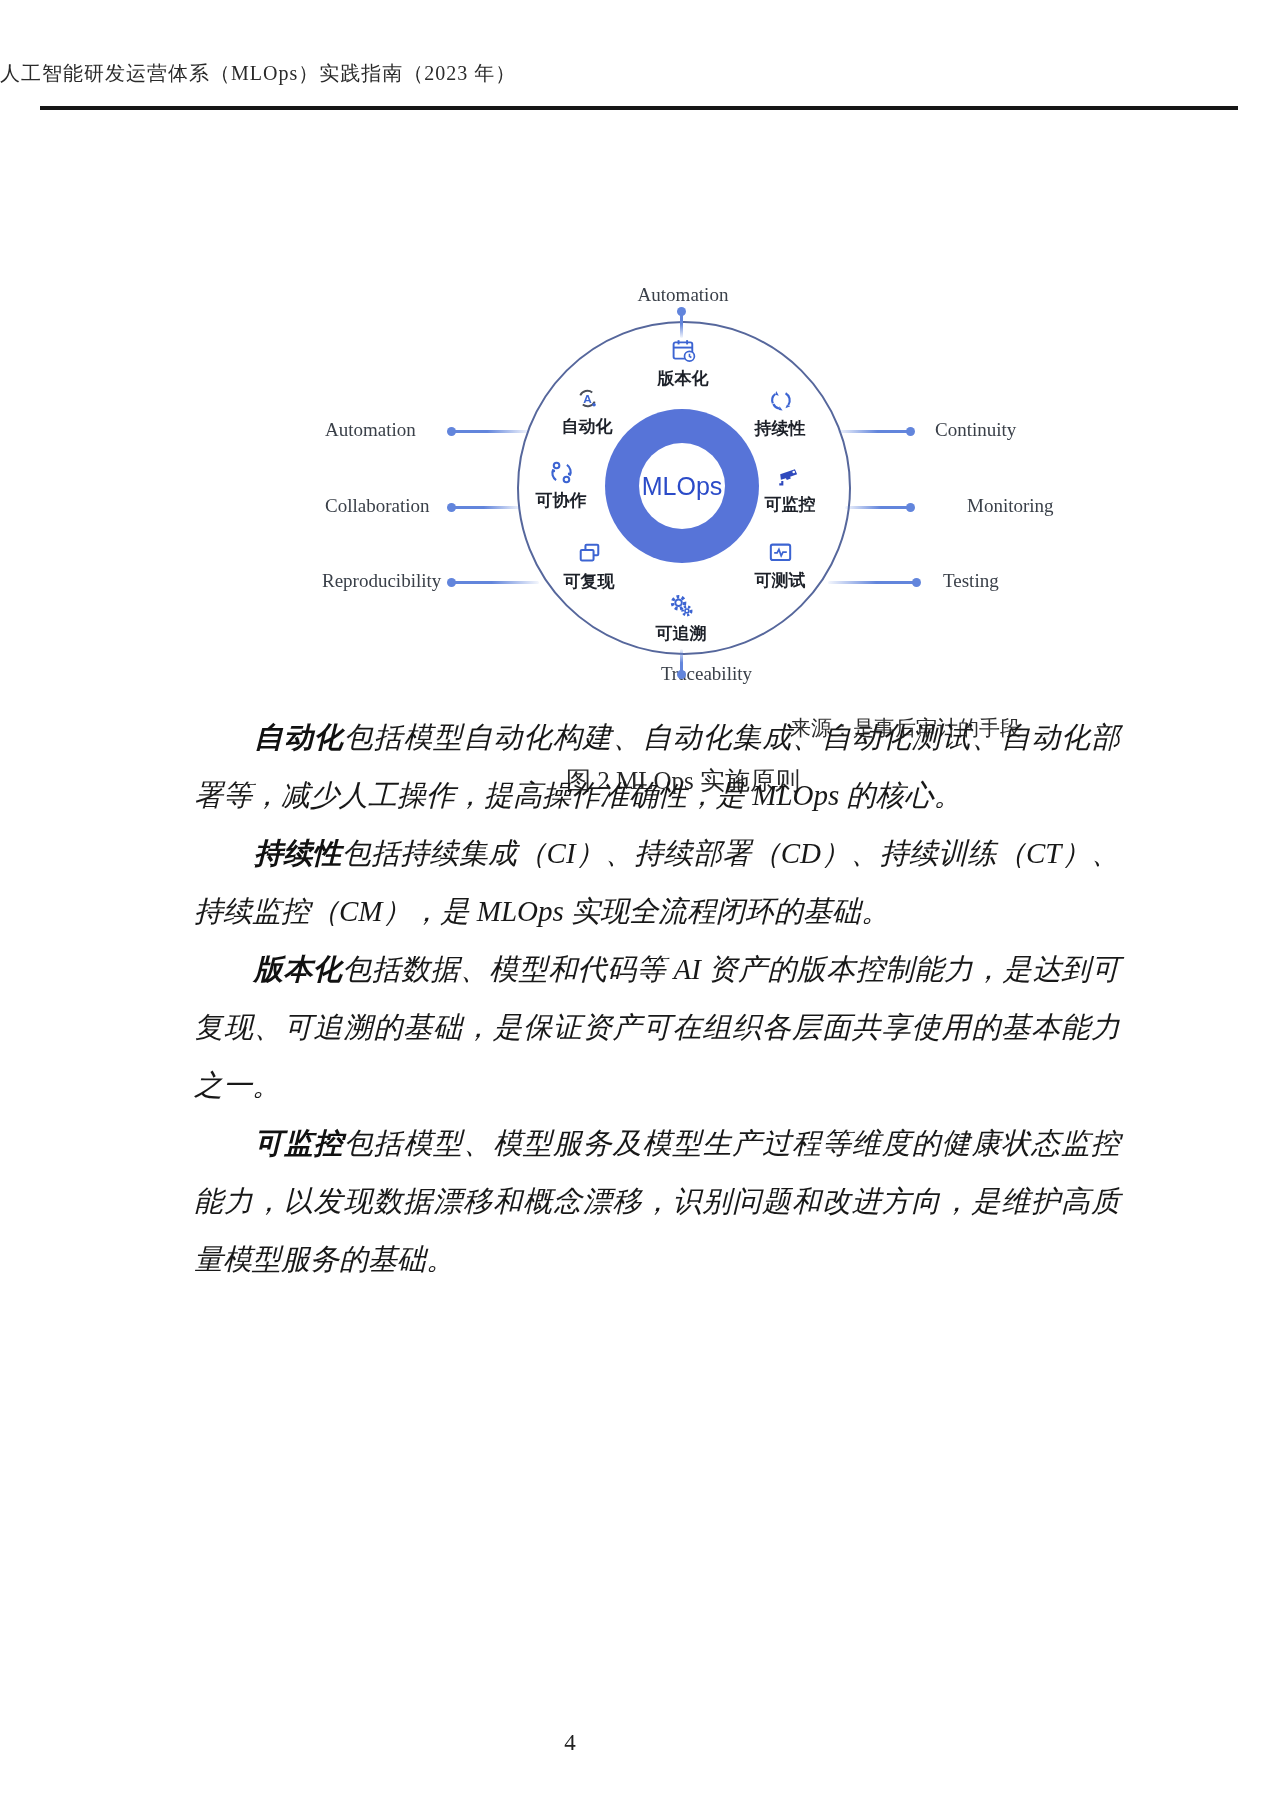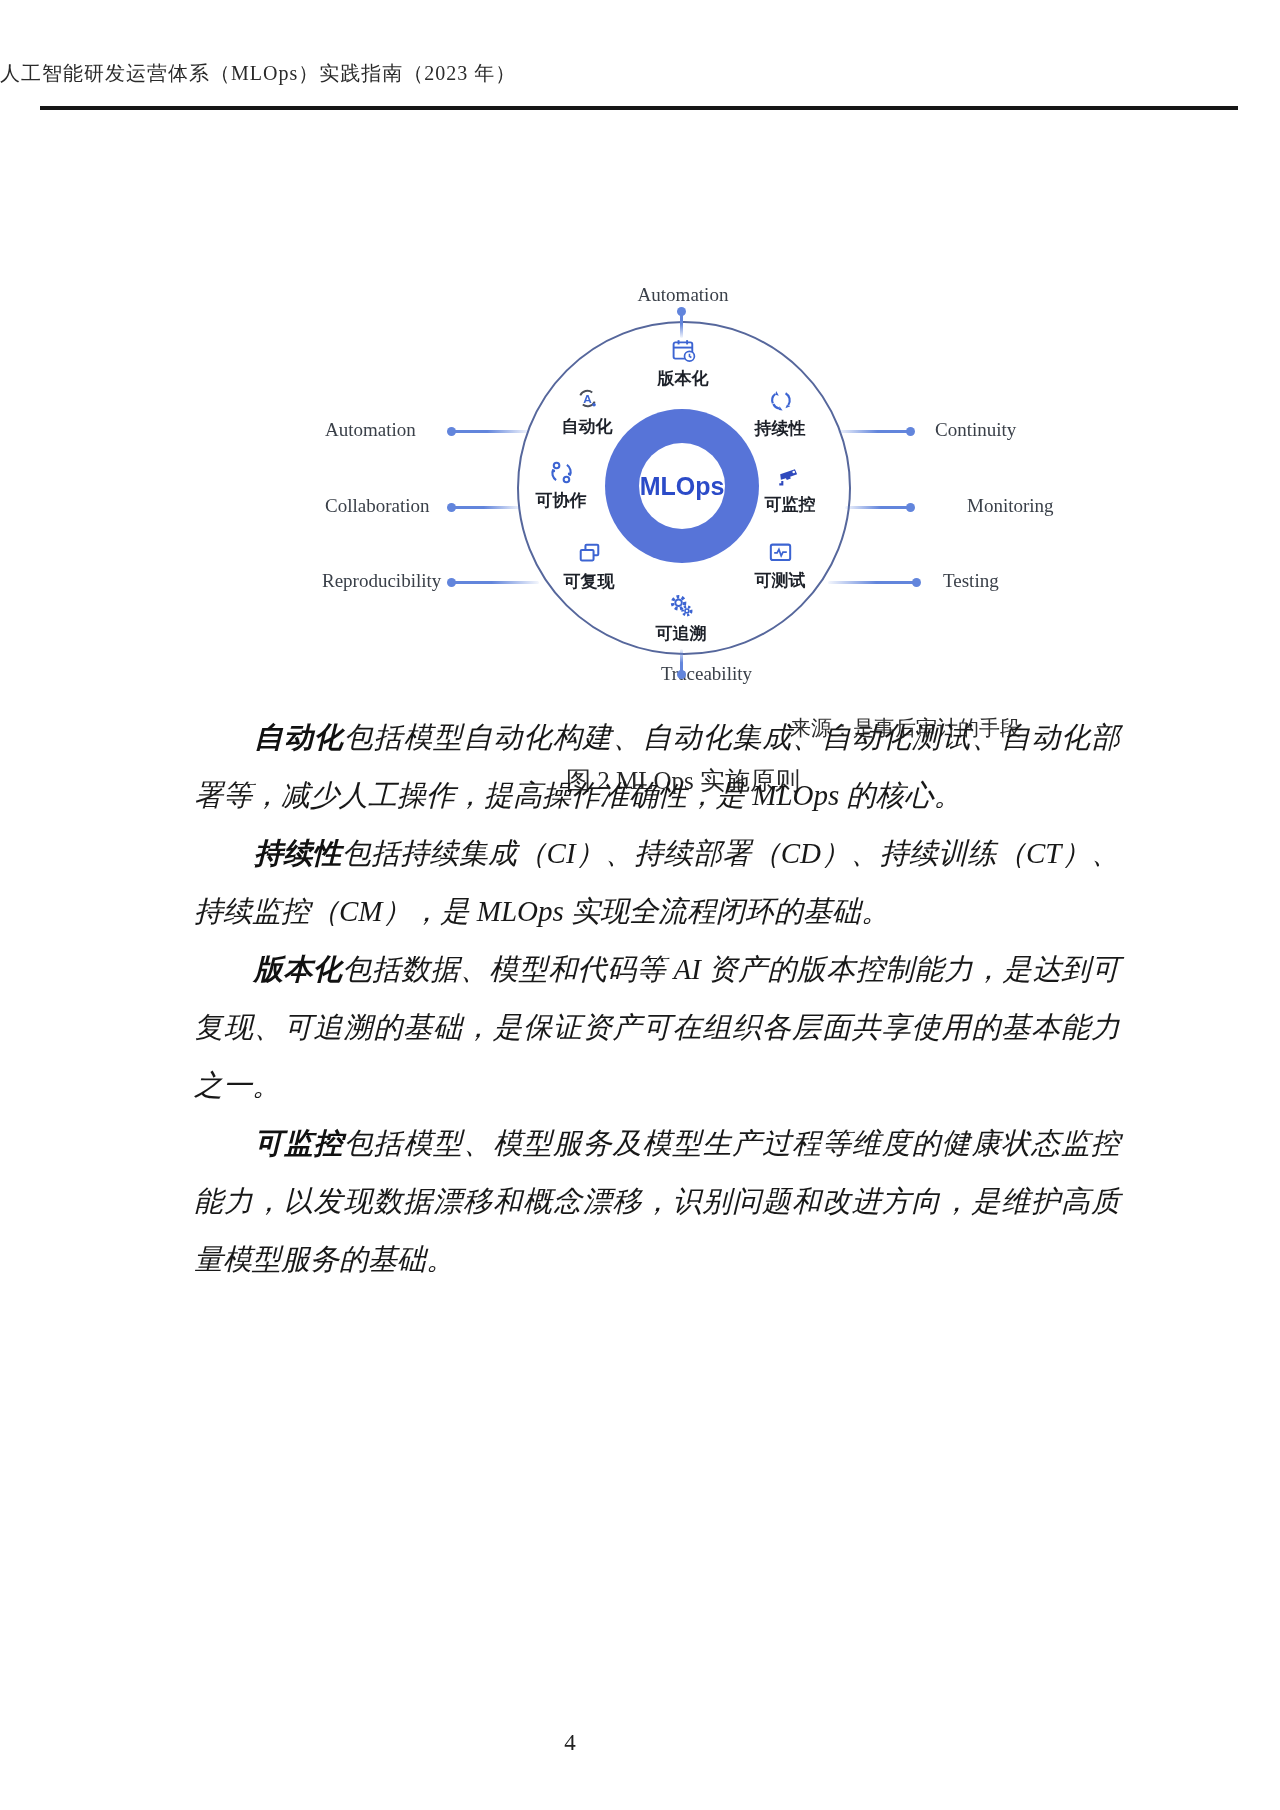--- a/index.html
+++ b/index.html
@@ -12,21 +12,21 @@
   .header-rule{position:absolute;left:40px;right:42px;top:106px;height:4px;background:#161616;}
 
   
   .figure{position:absolute;left:0;top:128px;width:1280px;height:560px;}
   .outer-circle{position:absolute;left:517px;top:193px;width:330px;height:330px;
                 border:2px solid #56679c;border-radius:50%;background:#ffffff;}
   .donut{position:absolute;left:605px;top:281px;width:154px;height:154px;border-radius:50%;
          background:#5774d8;}
   .donut-hole{position:absolute;left:639px;top:315px;width:86px;height:86px;border-radius:50%;
               background:#ffffff;display:flex;align-items:center;justify-content:center;}
-  .mlops-label{font-family:"Liberation Sans",sans-serif;font-weight:bold;font-size:25px;color:#2b4bc8;}
+  .mlops-label{font-family:"Liberation Sans",sans-serif;font-weight:normal;font-size:25px;color:#2b4bc8;}
 
   .ring-item{position:absolute;width:100px;display:flex;flex-direction:column;align-items:center;gap:3px;}
   .ring-item .cn{font-family:"Liberation Sans",sans-serif;font-weight:bold;font-size:17px;color:#1d2129;white-space:nowrap;}
   .ring-item svg{display:block;}
 
   .ext-label{position:absolute;font-size:19px;color:#3a4049;white-space:nowrap;}
   .ext-center{width:140px;text-align:center;}
 
   .conn-dot{position:absolute;width:9px;height:9px;border-radius:50%;background:#6285dc;}
   .conn-h{position:absolute;height:3px;border-radius:2px;}

